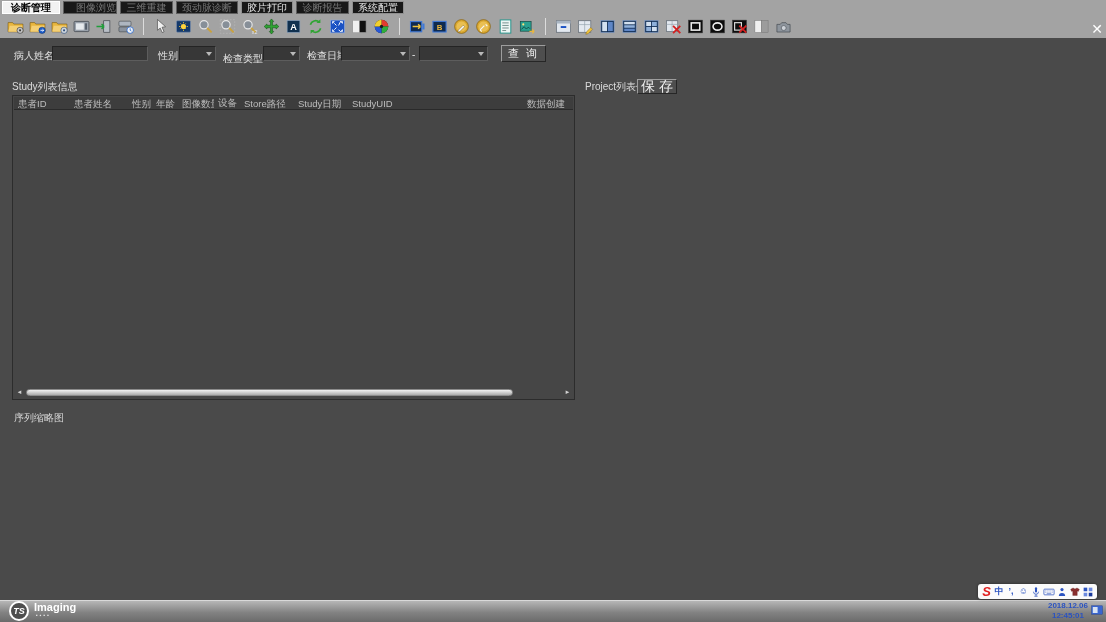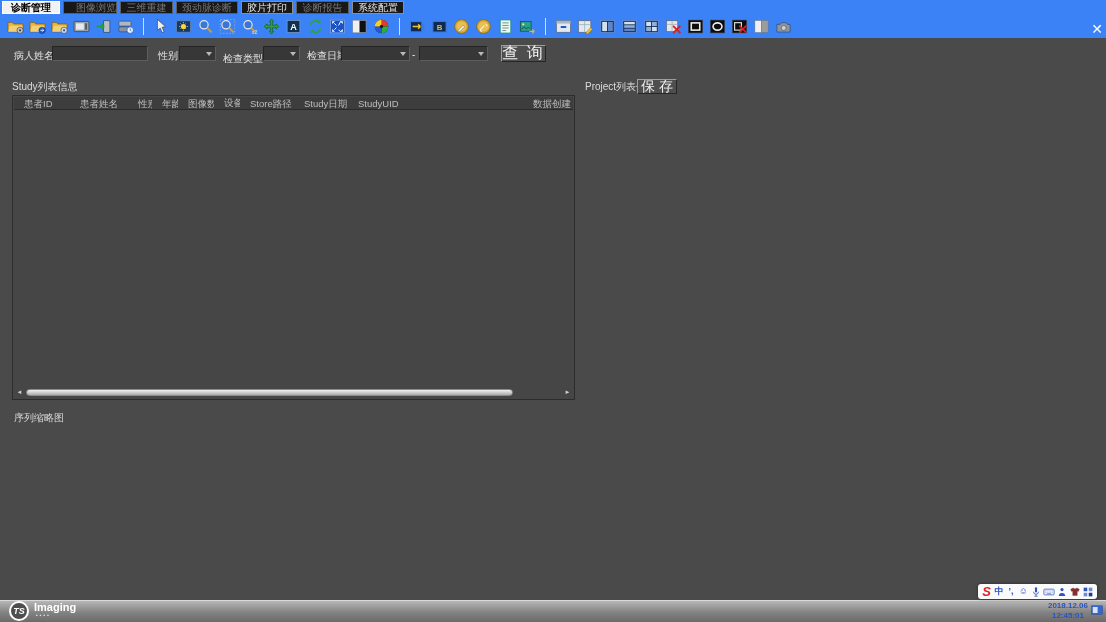--- a/index.html
+++ b/index.html
@@ -1,48 +1,48 @@
 <!DOCTYPE html>
 <html><head>
 <meta charset="utf-8">
 <style>
   *{margin:0;padding:0;box-sizing:border-box}
   html,body{background:#222}
   #root{position:relative;width:1106px;height:622px;overflow:hidden;
         font-family:"Liberation Sans","DejaVu Sans",sans-serif;background:#4a4a4a}
   
-  .topbar{position:absolute;left:0;top:0;width:1106px;height:38px;background:#3b82f6}
+  .topbar{position:absolute;left:0;top:0;width:1106px;height:38px;background:#a3a3a3}
   .tabbar{position:absolute;left:2px;top:1px;display:flex;gap:3px}
   .tab{height:13px;line-height:11px;text-align:center;font-size:10px;cursor:pointer;
        background:#181818;border:1px solid #8f8f8f;color:#e8e8e8;white-space:nowrap;overflow:hidden}
   .tab.dim{color:#767676;border-color:#5f5f5f}
   .tab.active{background:#f2f2f2;color:#000;font-weight:bold;border-color:#fff}
   .toolbar{position:absolute;left:6px;top:16px;height:21px;display:flex;align-items:center;gap:3px}
   .ticon{width:19px;height:19px;display:inline-flex;align-items:center;justify-content:center;cursor:pointer}
   .tsep{width:1px;height:17px;background:#dcdcdc;margin:0 5px}
   .close-x{position:absolute;top:22px;right:3px;color:#fff;font-size:14px;font-weight:bold;
            cursor:pointer;z-index:9;line-height:14px}
   
   .flabel{position:absolute;font-size:10px;color:#e3e3e3;white-space:nowrap}
   .finput{position:absolute;height:15px;background:#373737;border:1px solid #242424;
           border-right-color:#5d5d5d;border-bottom-color:#5d5d5d;color:#eee;font-size:10px;padding:0 3px}
   .fselect{position:absolute;height:15px;background:#373737;border:1px solid #242424;
            border-right-color:#5d5d5d;border-bottom-color:#5d5d5d;cursor:pointer;color:#eee;font-size:10px}
   .fselect::after{content:"";position:absolute;right:3px;top:5px;
            border:3px solid transparent;border-top:4px solid #b9b9b9}
   .qbtn{position:absolute;left:501px;top:45px;width:45px;height:17px;background:#4e4e4e;
         border:1px solid;border-color:#9d9d9d #262626 #262626 #9d9d9d;color:#f2f2f2;
-        font-size:16px;text-align:center;line-height:14px;cursor:pointer;letter-spacing:2px}
+        font-size:11px;text-align:center;line-height:14px;cursor:pointer;letter-spacing:2px}
   
   .ptitle{position:absolute;font-size:10px;color:#dcdcdc;white-space:nowrap}
   .panel{position:absolute;background:#464646;border:1px solid #2c2c2c}
   .thead{position:absolute;left:1px;right:1px;top:1px;height:13px;background:#3d3d3d;
          border-bottom:1px solid #2a2a2a;display:flex;align-items:center;
          font-size:9.5px;color:#bdbdbd}
-  .th{flex:0 0 auto;padding-left:10px;white-space:nowrap;overflow:hidden;cursor:pointer;height:100%;line-height:13px}
+  .th{flex:0 0 auto;padding-left:4px;white-space:nowrap;overflow:hidden;cursor:pointer;height:100%;line-height:13px}
   .th.flex{flex:1 1 auto}
   .th.right{text-align:left;padding-right:4px}
   .thend{flex:0 0 auto;border-left:1px solid #2a2a2a;height:100%}
   .savebtn{position:absolute;left:637px;top:79px;width:40px;height:15px;background:#4e4e4e;
            border:1px solid;border-color:#9d9d9d #262626 #262626 #9d9d9d;color:#f0f0f0;
            font-size:14px;text-align:center;line-height:13px;cursor:pointer}
   .hscroll{position:absolute;left:2px;right:2px;bottom:2px;height:10px;display:flex;align-items:center;cursor:pointer}
   .sarrow{font-size:6px;color:#d2d2d2;width:9px;text-align:center;cursor:pointer}
   .sarrow.right{margin-left:auto}
   .hthumb{height:7px;width:487px;margin:0 2px;background:linear-gradient(#f2f2f2,#ababab);

